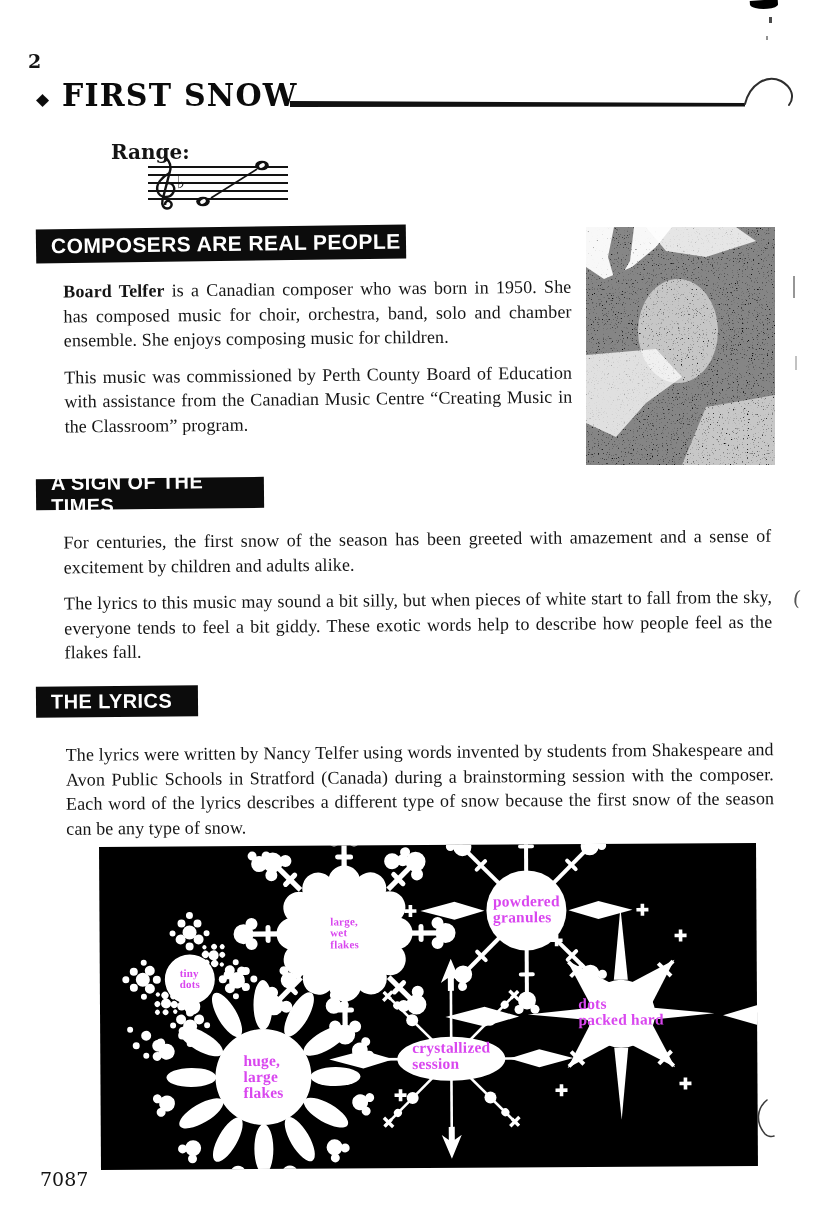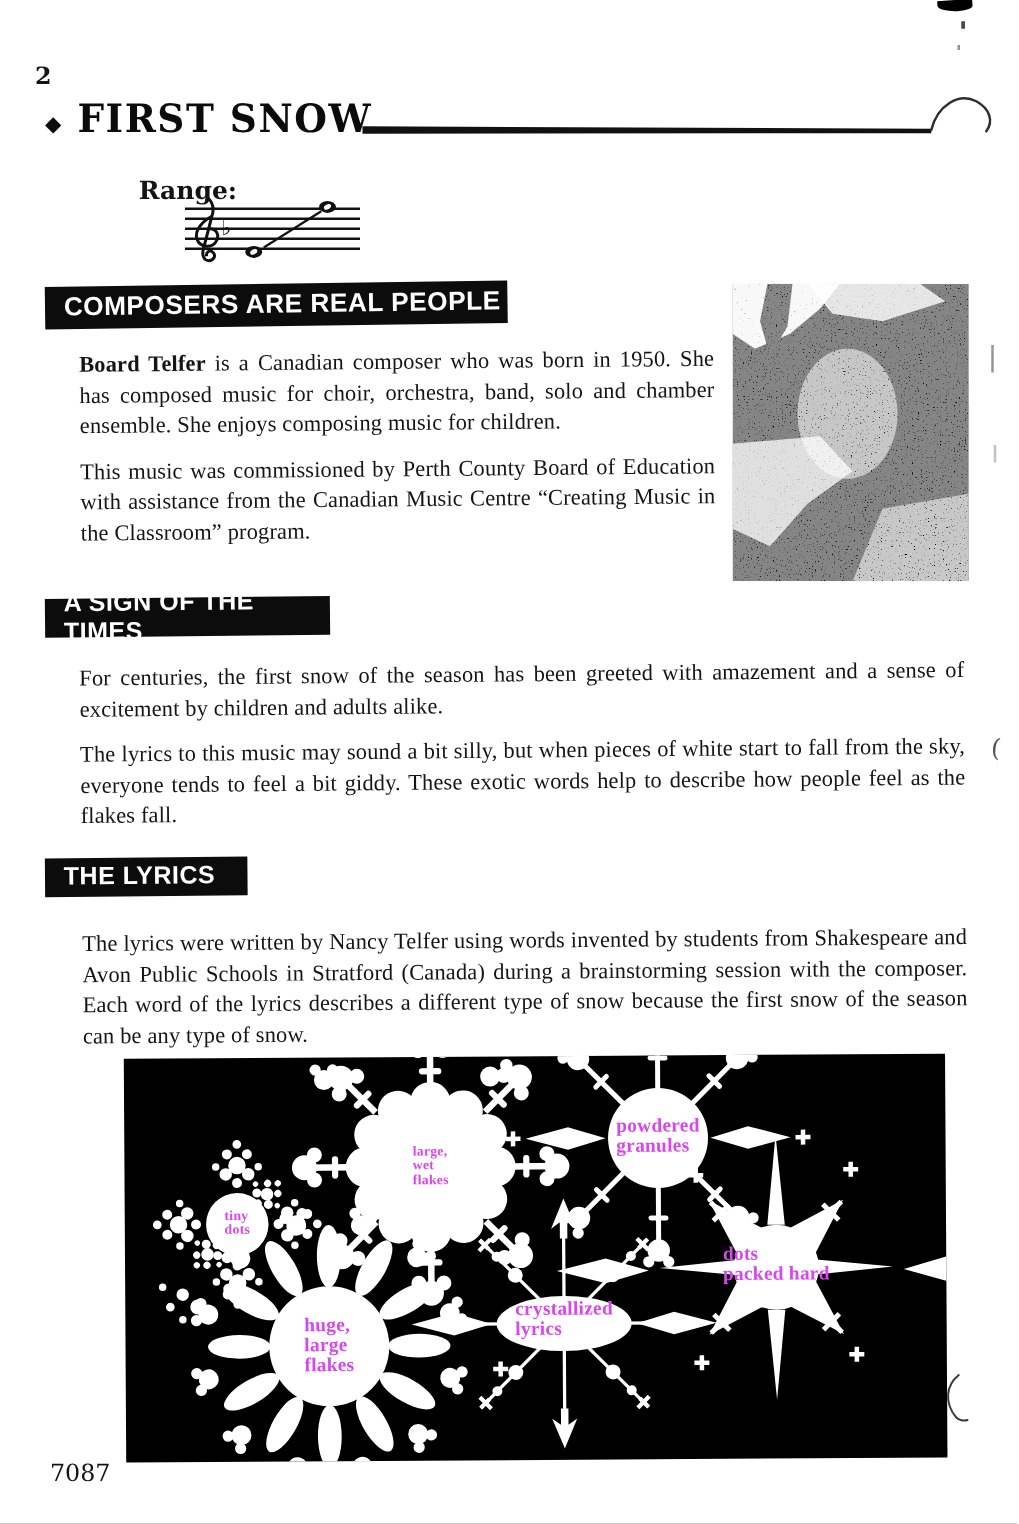--- a/index.html
+++ b/index.html
@@ -357,21 +357,21 @@
 wet
 flakes</div>
     <div class="flake-label" style="left:427px; top:65px;">powdered
 granules</div>
     <div class="flake-label" style="left:521px; top:168px;">dots
 packed hard</div>
     <div class="flake-label" style="left:163px; top:231px;">huge,
 large
 flakes</div>
     <div class="flake-label" style="left:351px; top:211px;">crystallized
-lyrics</div>
+session</div>
   </div>
 
   <svg class="abs mark-paren-bottom" width="26" height="46" viewBox="0 0 26 46">
     <path d="M16,4 C6,12 4,26 14,38 C16,40 20,41 23,40" fill="none" stroke="#3a3a3a" stroke-width="1.6" stroke-linecap="round"></path>
   </svg>
 
   <div class="abs footer-code">7087</div>
 </div>
 
 </body></html>

